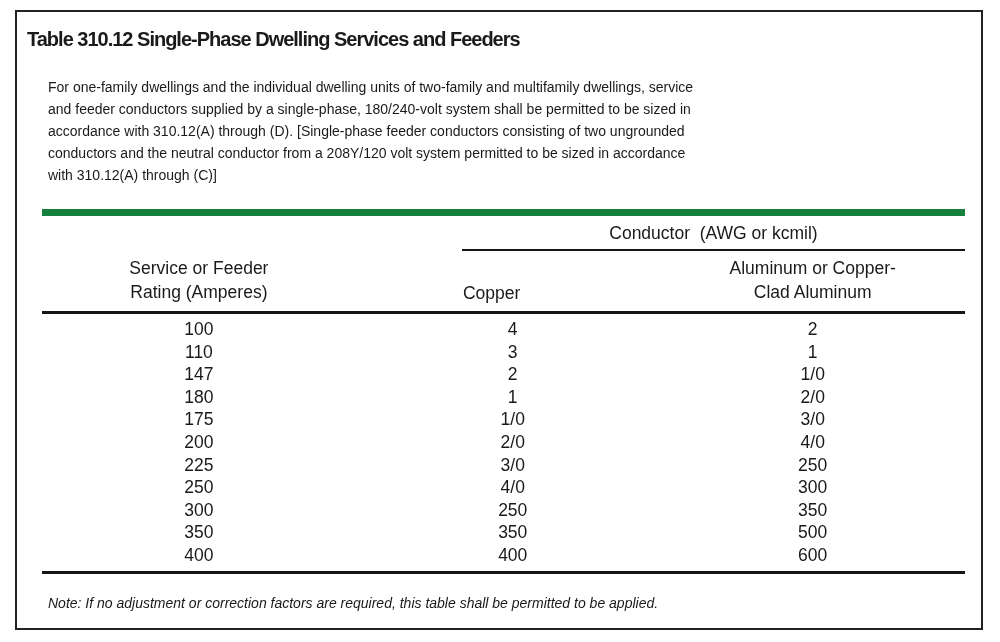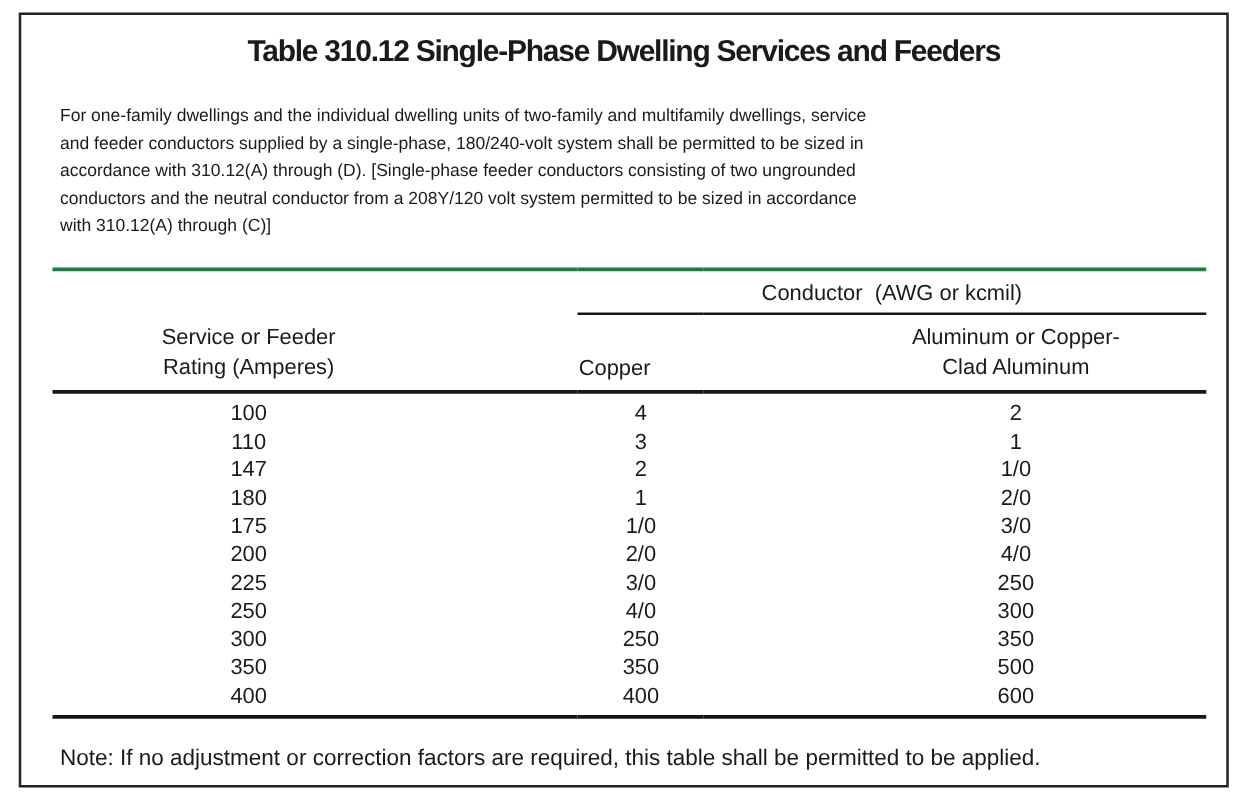--- a/index.html
+++ b/index.html
@@ -20,44 +20,43 @@
     left: 15px;
     top: 10px;
     width: 968px;
     height: 620px;
     border: 2px solid #222222;
     box-sizing: border-box;
     background: #ffffff;
   }
   .title {
     margin: 16px 10px 0 10px;
-    text-align: center;
     font-weight: bold;
-    font-size: 24px;
+    font-size: 20px;
     letter-spacing: -1px;
     white-space: nowrap;
   }
   .intro {
     margin: 25px 24px 0 31px;
     font-size: 14px;
     line-height: 22px;
   }
   .intro .line { white-space: nowrap; }
 
   table.nec {
     margin: 23px 0 0 25px;
     width: 923px;
     border-collapse: collapse;
     table-layout: fixed;
     font-size: 17.5px;
   }
   table.nec th { font-weight: normal; }
 
   tr.group-row td, tr.group-row th {
-    border-top: 3px solid #15803d;
+    border-top: 7px solid #15803d;
   }
   th.group-header {
     border-bottom: 2px solid #161616;
     text-align: center;
     padding: 7px 0 5px 0;
     white-space: pre;
   }
   tr.head-row th, tr.head-row td {
     border-bottom: 3px solid #161616;
     vertical-align: bottom;
@@ -82,22 +81,23 @@
     padding: 0;
     margin-top: 20px;
   }
   tbody tr:first-child td { padding-top: 4px; }
   tbody tr:last-child td {
     border-bottom: 3px solid #161616;
     padding-bottom: 4px;
   }
   .note {
     margin: 21px 24px 0 31px;
-    font-size: 18px;
+    font-size: 14px;
     white-space: nowrap;
+    font-style: italic;
   }
 </style>
 </head>
 <body>
 
 <div class="frame">
 
   <div class="title">Table 310.12 Single-Phase Dwelling Services and Feeders</div>
 
   <div class="intro">

